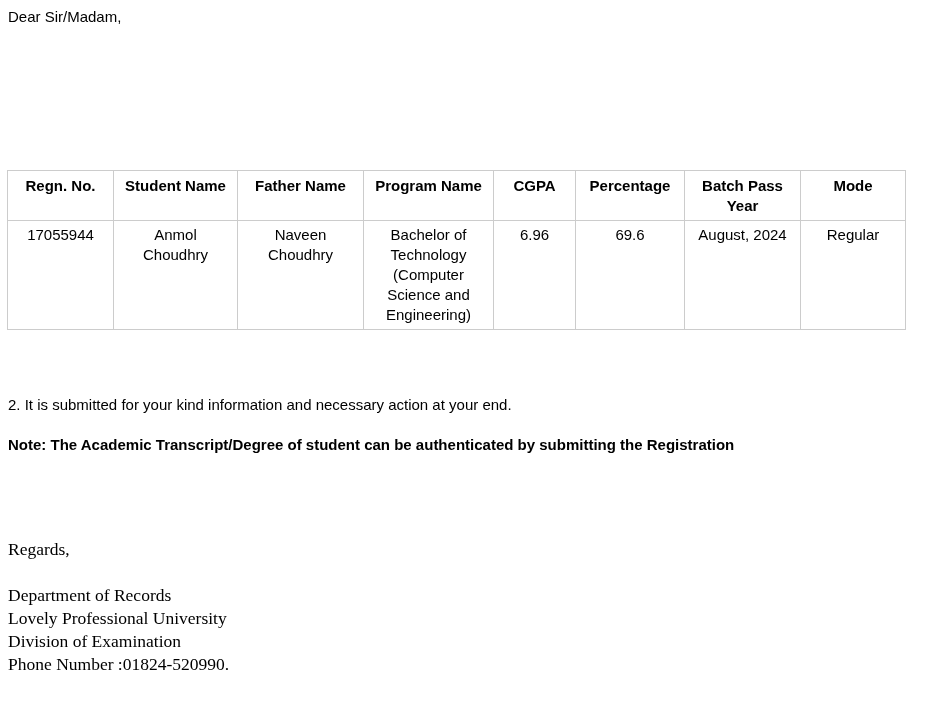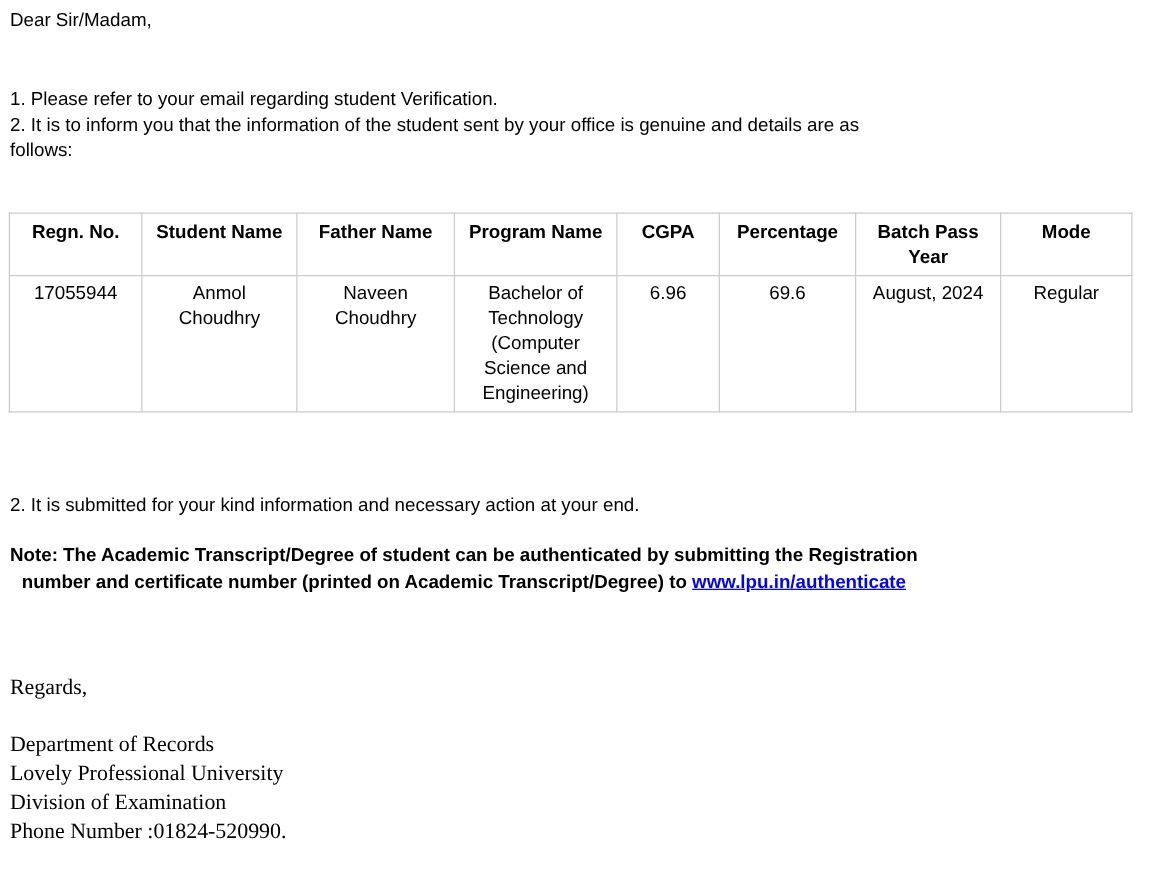--- a/index.html
+++ b/index.html
@@ -53,25 +53,20 @@
   .c4 { width: 130px; margin-top: 45px; } .c5 { width: 82px; }  .c6 { width: 109px; margin-top: 44px; }
   .c7 { width: 116px; } .c8 { width: 105px; }
 </style>
 </head>
 <body>
 
 <div class="page">
 
   <div class="abs greeting">Dear Sir/Madam,</div>
 
-  <div class="abs intro">
-    <div>1. Please refer to your email regarding student Verification.</div>
-    <div>2. It is to inform you that the information of the student sent by your office is genuine and details are as</div>
-    <div>follows:</div>
-  </div>
 
   <table class="verif">
     <thead>
       <tr>
         <th class="c1">Regn. No.</th>
         <th class="c2">Student Name</th>
         <th class="c3">Father Name</th>
         <th class="c4">Program Name</th>
         <th class="c5">CGPA</th>
         <th class="c6">Percentage</th>
@@ -97,21 +92,20 @@
         <td>August, 2024</td>
         <td>Regular</td>
       </tr>
     </tbody>
   </table>
 
   <div class="abs point3">2. It is submitted for your kind information and necessary action at your end.</div>
 
   <div class="abs note">
     <div>Note: The Academic Transcript/Degree of student can be authenticated by submitting the Registration</div>
-    <div><span>number and certificate number (printed on Academic Transcript/Degree) to </span><a>www.lpu.in/authenticate</a></div>
   </div>
 
   <div class="abs serif regards">Regards,</div>
 
   <div class="abs serif sig">
     <div>Department of Records</div>
     <div>Lovely Professional University</div>
     <div>Division of Examination</div>
     <div>Phone Number :01824-520990.</div>
   </div>

